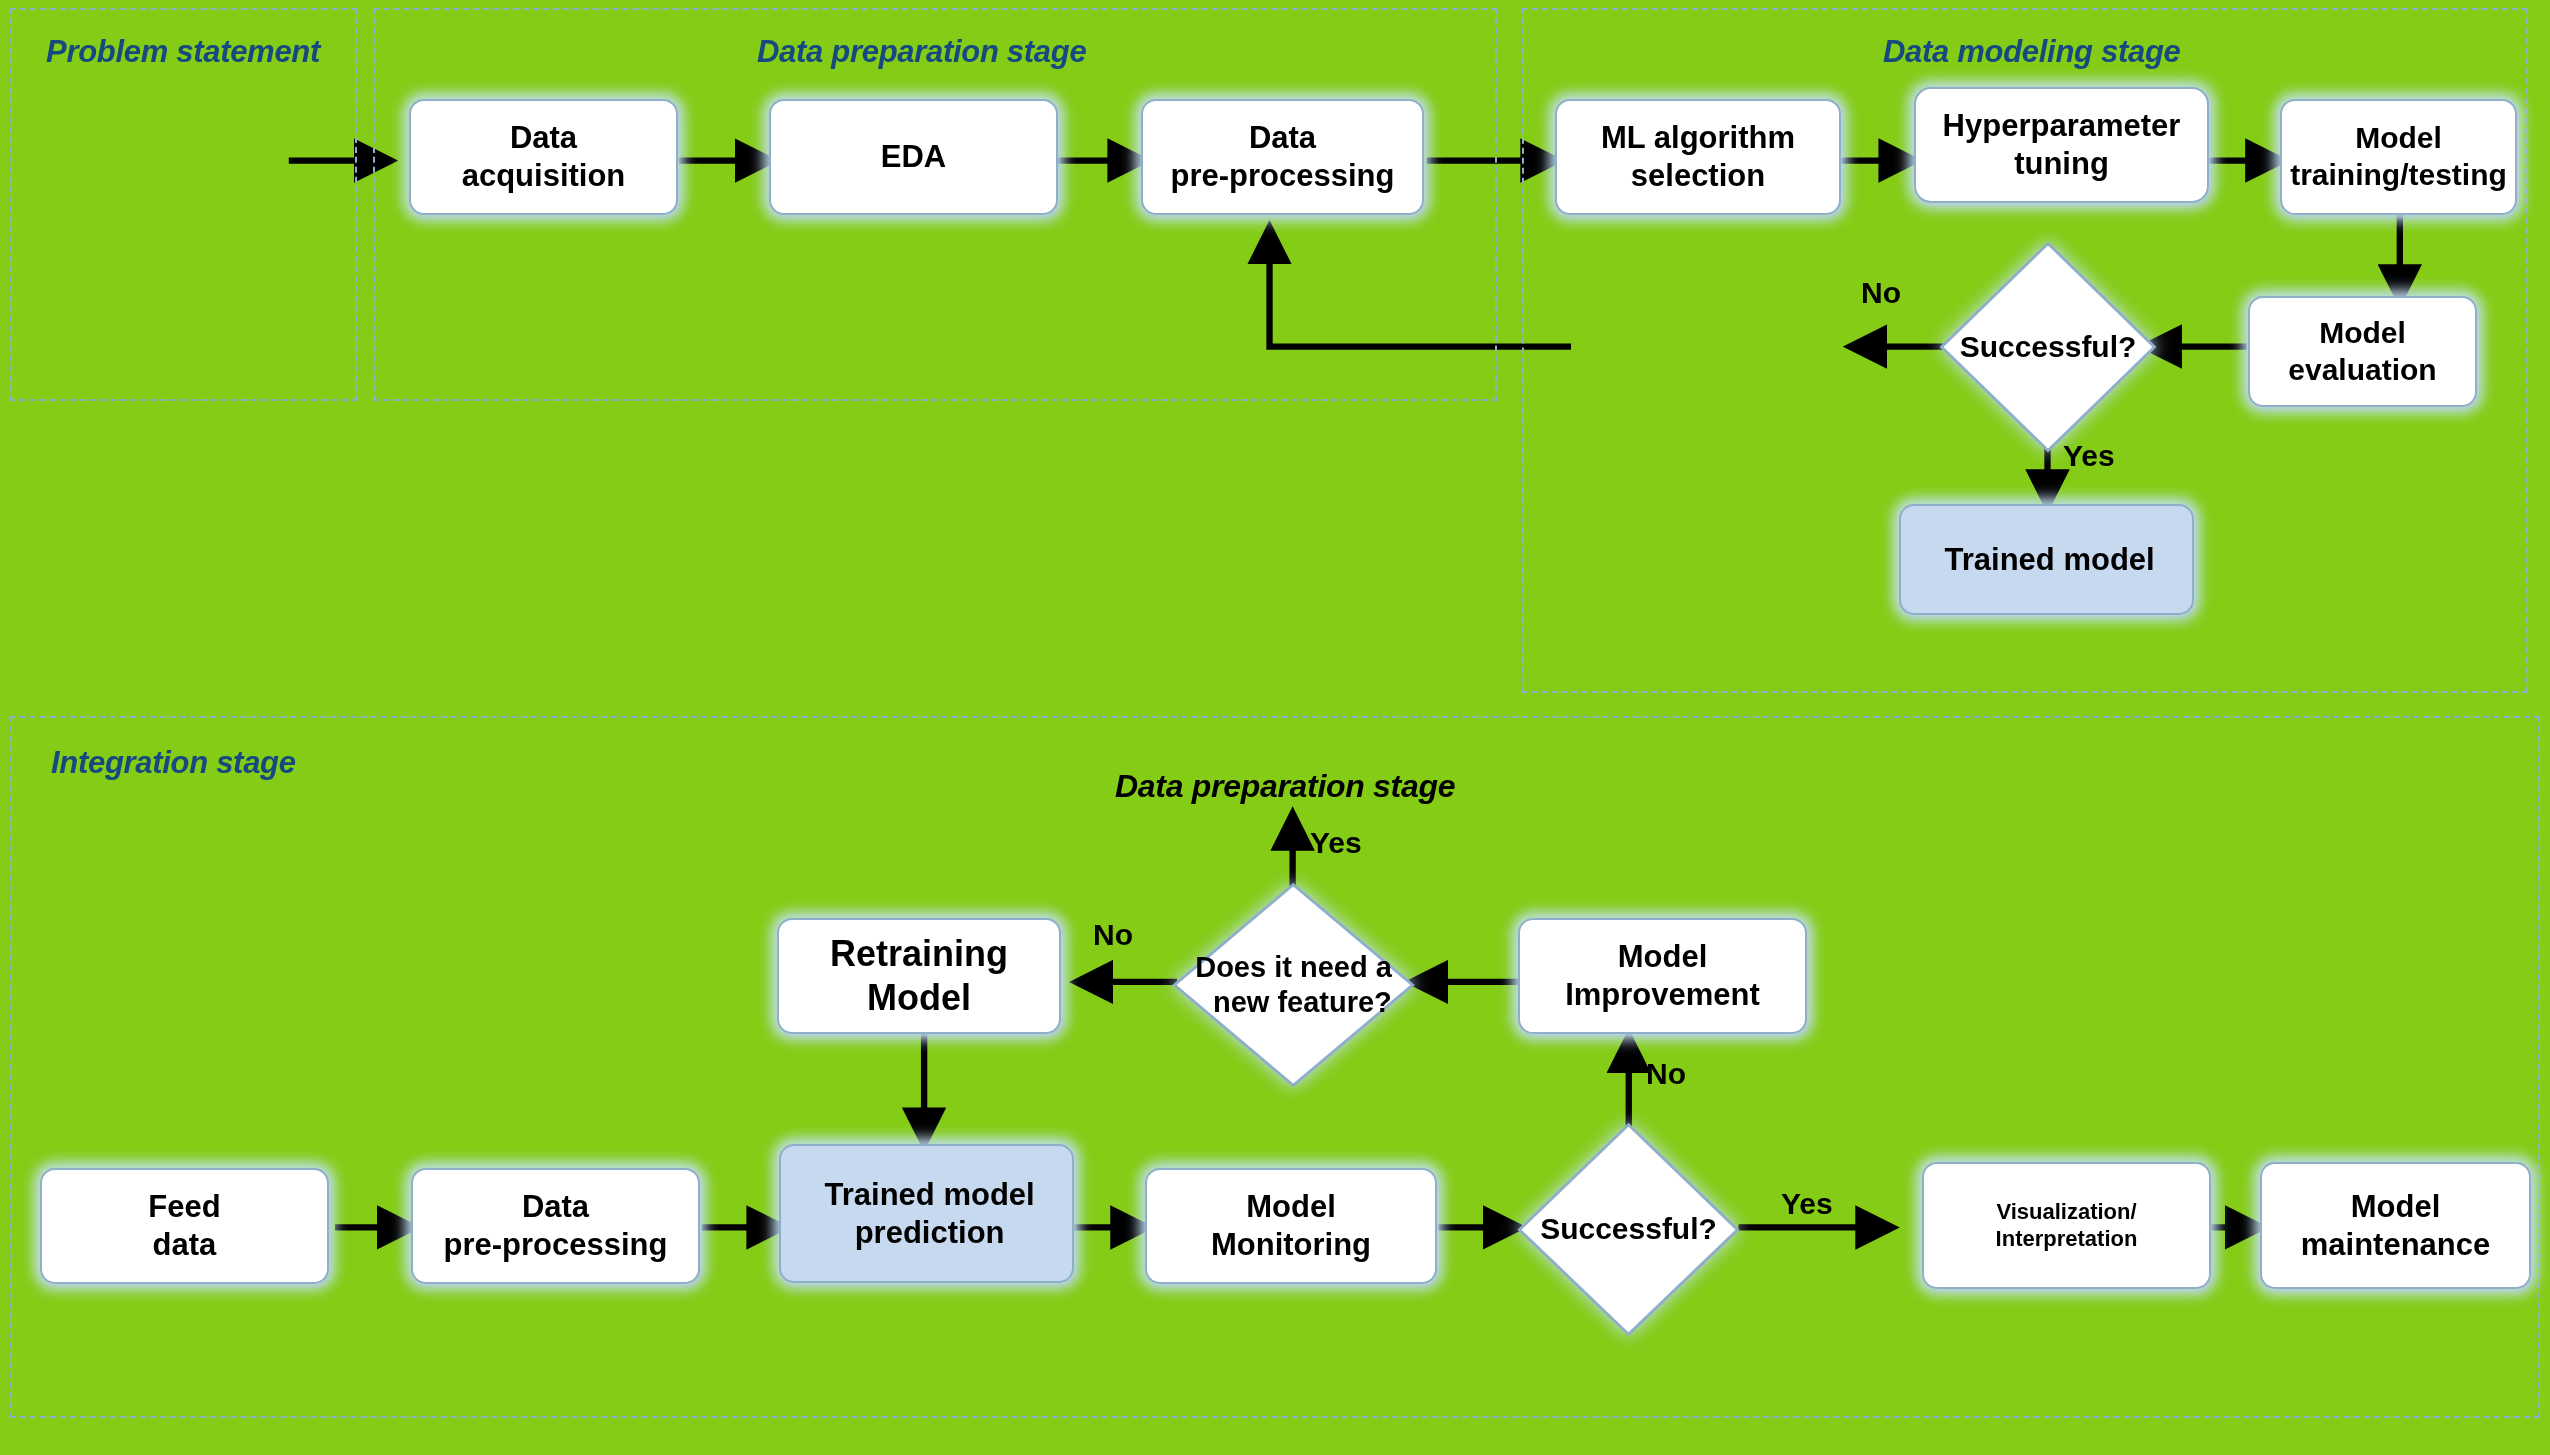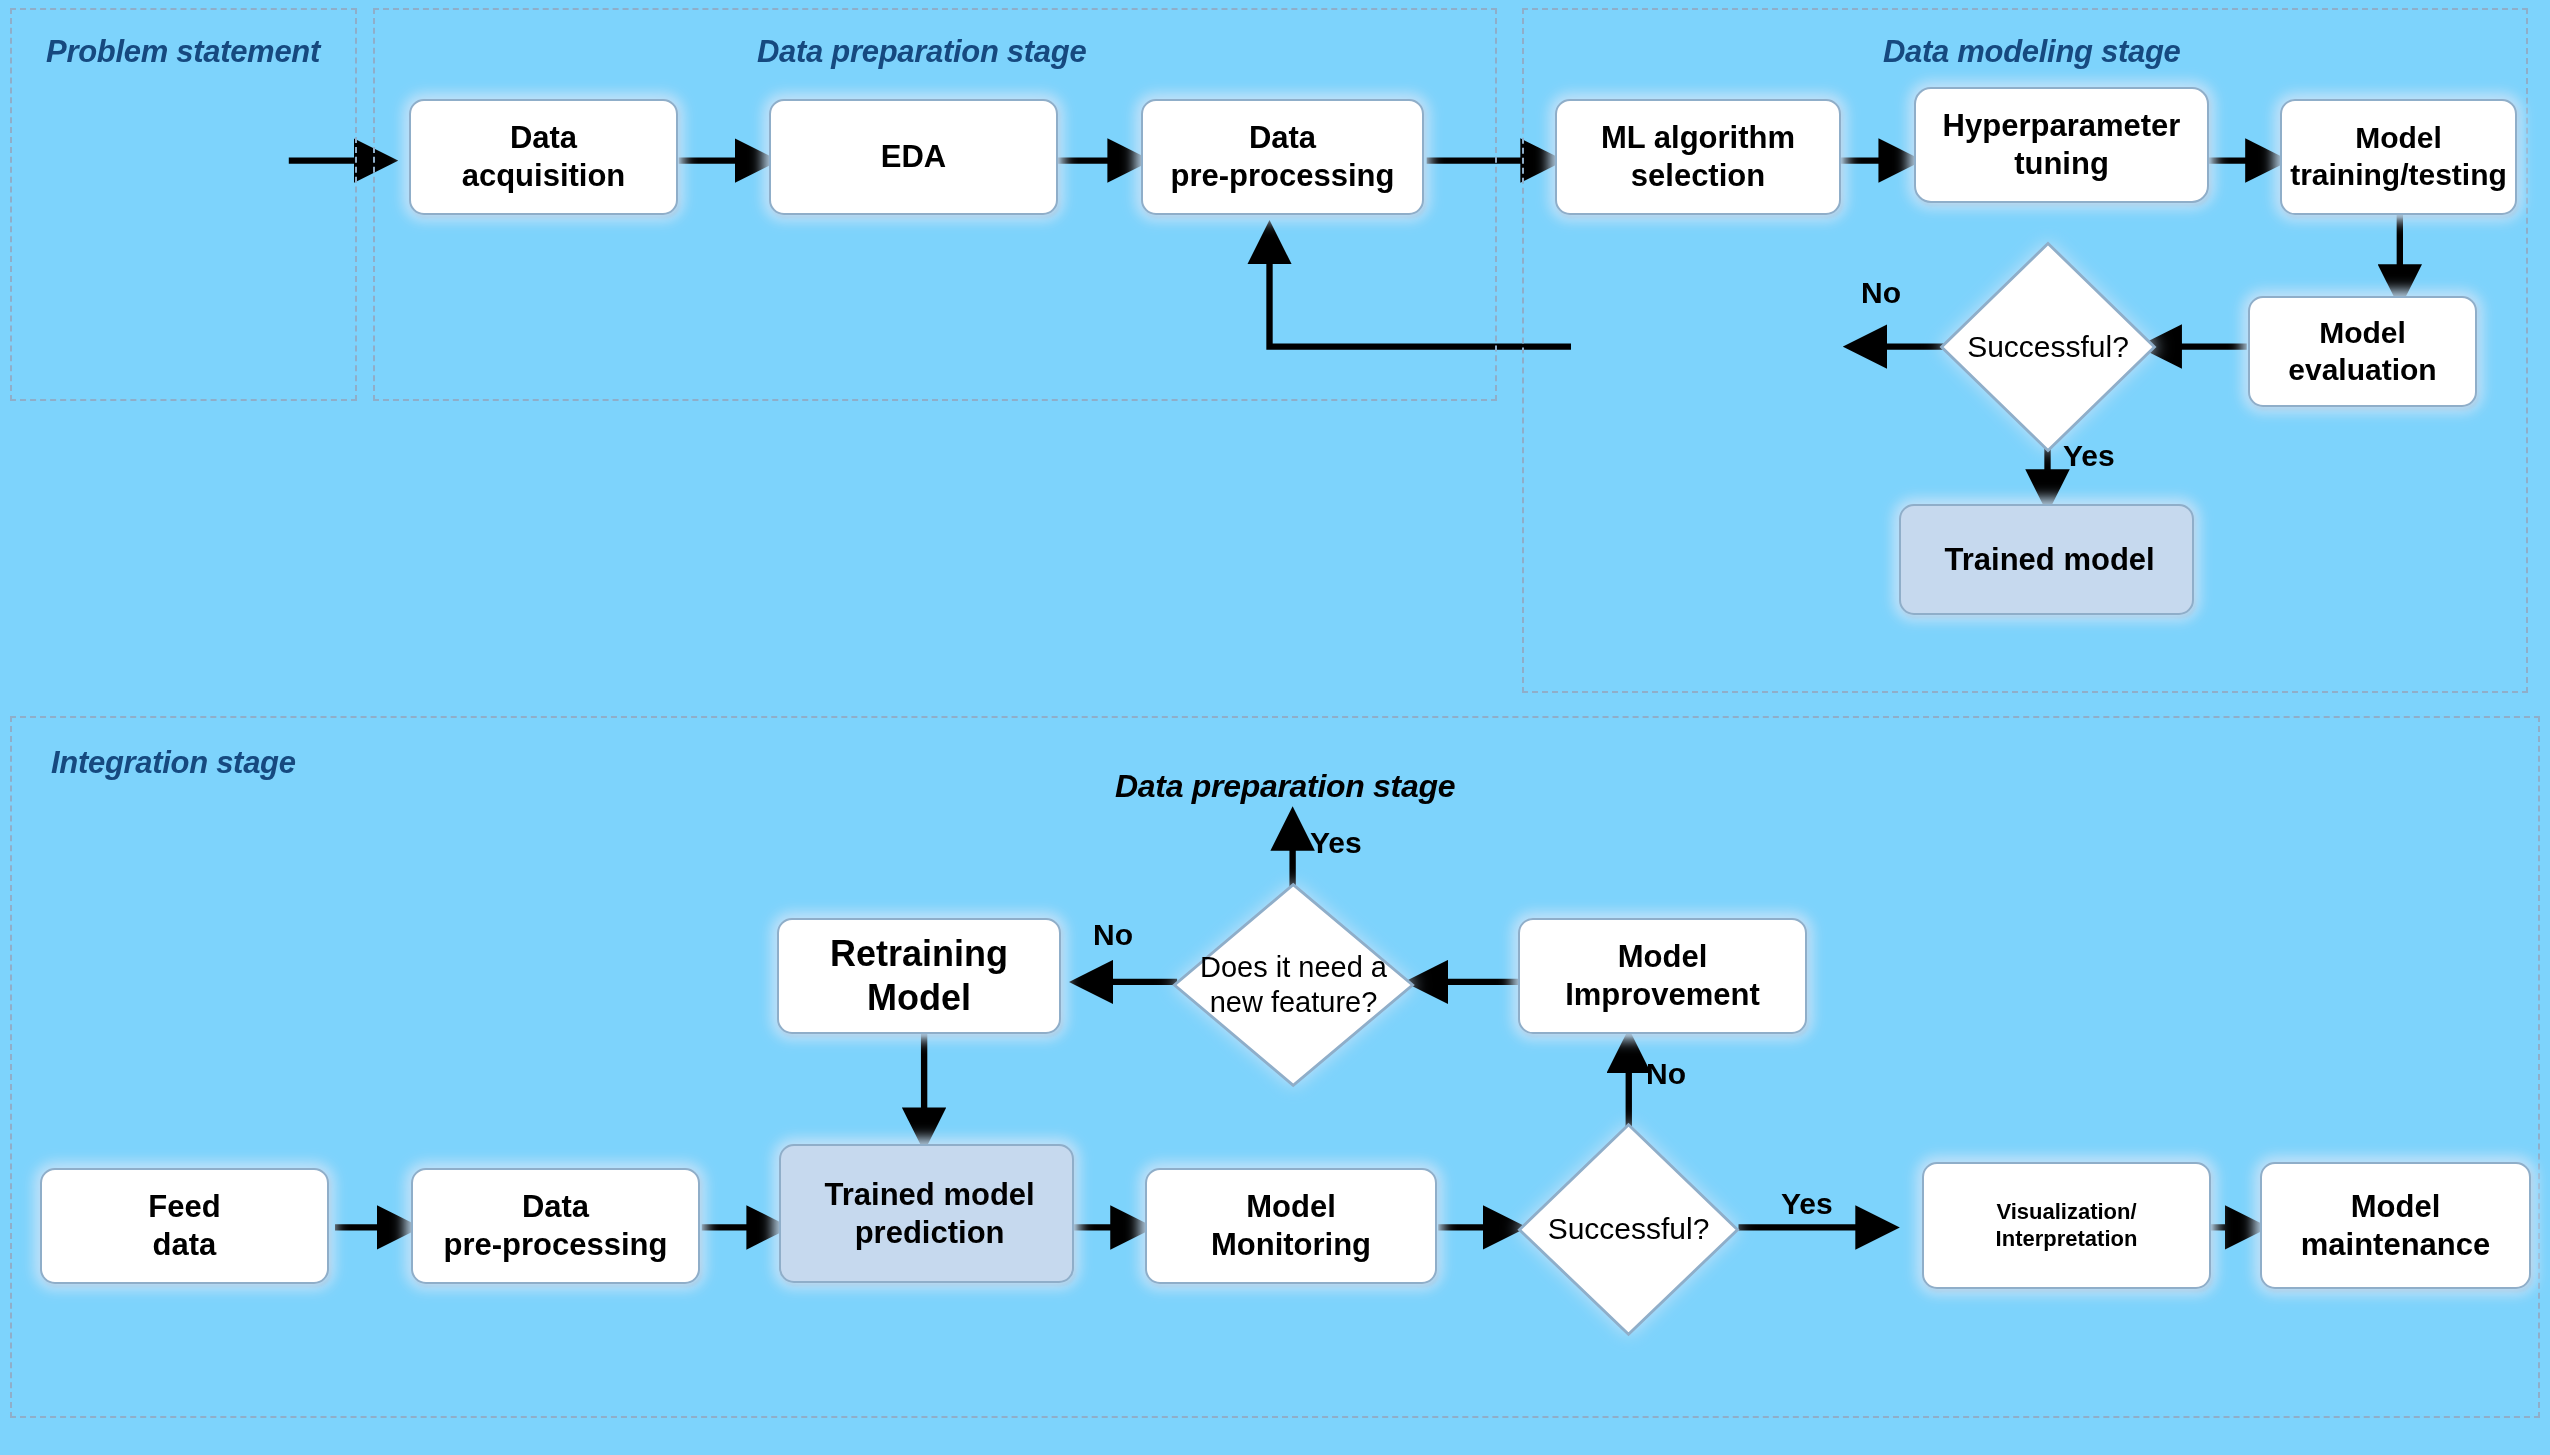--- a/index.html
+++ b/index.html
@@ -1,17 +1,17 @@
 <!DOCTYPE html>
 <html style="font-size:9.2px"><head>
 <meta charset="utf-8">
 <style>
   html,body{margin:0;padding:0;background:#ffffff;}
   body{font-family:"Liberation Sans", sans-serif;}
-  #canvas{position:relative;width:2550px;height:1455px;background:#7dd3fc;overflow:hidden;}
+  #canvas{position:relative;width:2550px;height:1455px;background:#84cc16;overflow:hidden;}
 
   
   .stage{
     position:absolute;
     border:2.9px dashed #8FAEC9;
     box-sizing:border-box;
     background:transparent;
   }
   .stage-title{
     position:absolute;
@@ -46,22 +46,22 @@
   .diamond{
     position:absolute;
     display:flex;
     align-items:center;
     justify-content:center;
   }
   .diamond svg{position:absolute;left:0;top:0;overflow:visible;}
   .diamond .dlabel{
     position:relative;
     z-index:2;
-    text-align:center;
-    font-weight:normal;
+    text-align:right;
+    font-weight:bold;
     color:#000;
     line-height:1.22;
     white-space:nowrap;
   }
 
   
   .conn{position:absolute;left:0;top:0;width:2550px;height:1455px;pointer-events:none;}
 
   
   .elabel{

